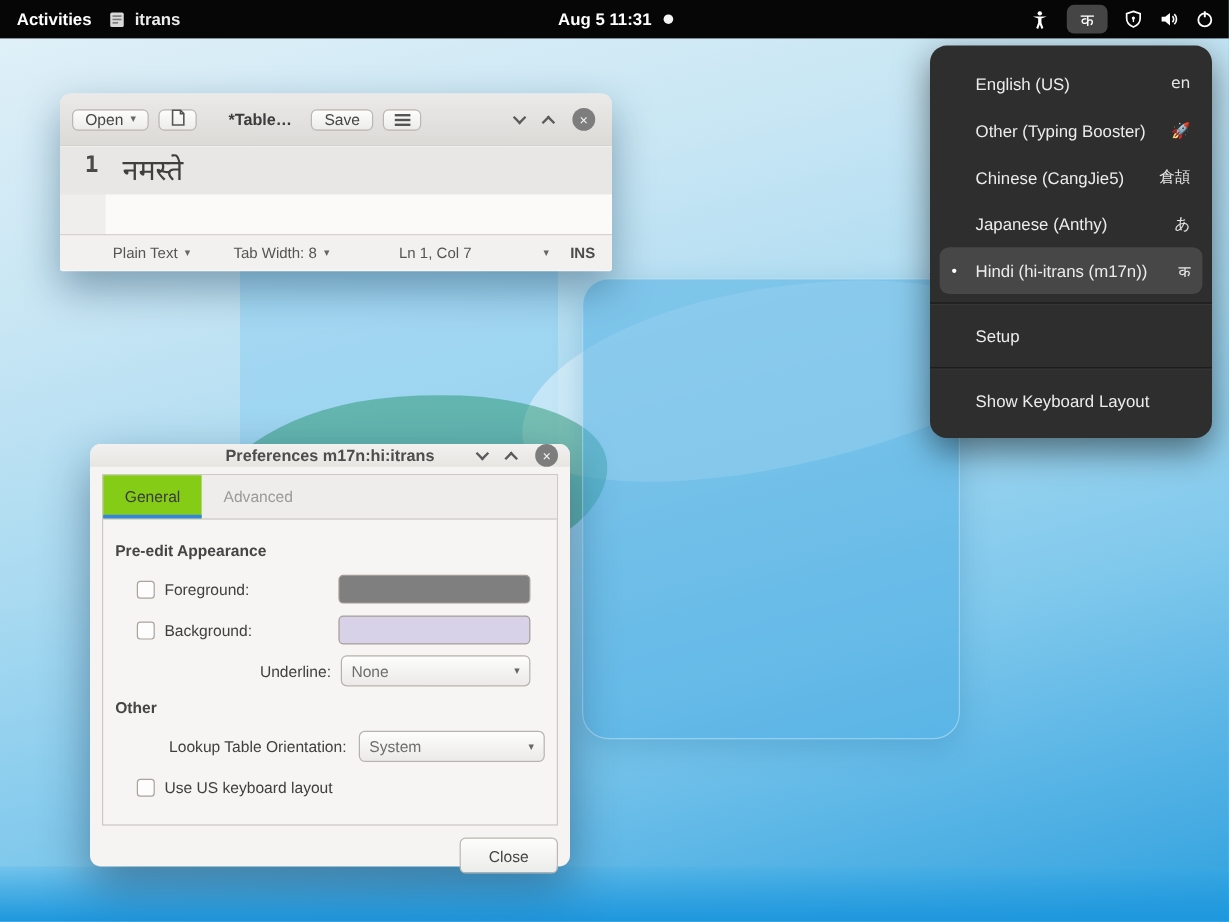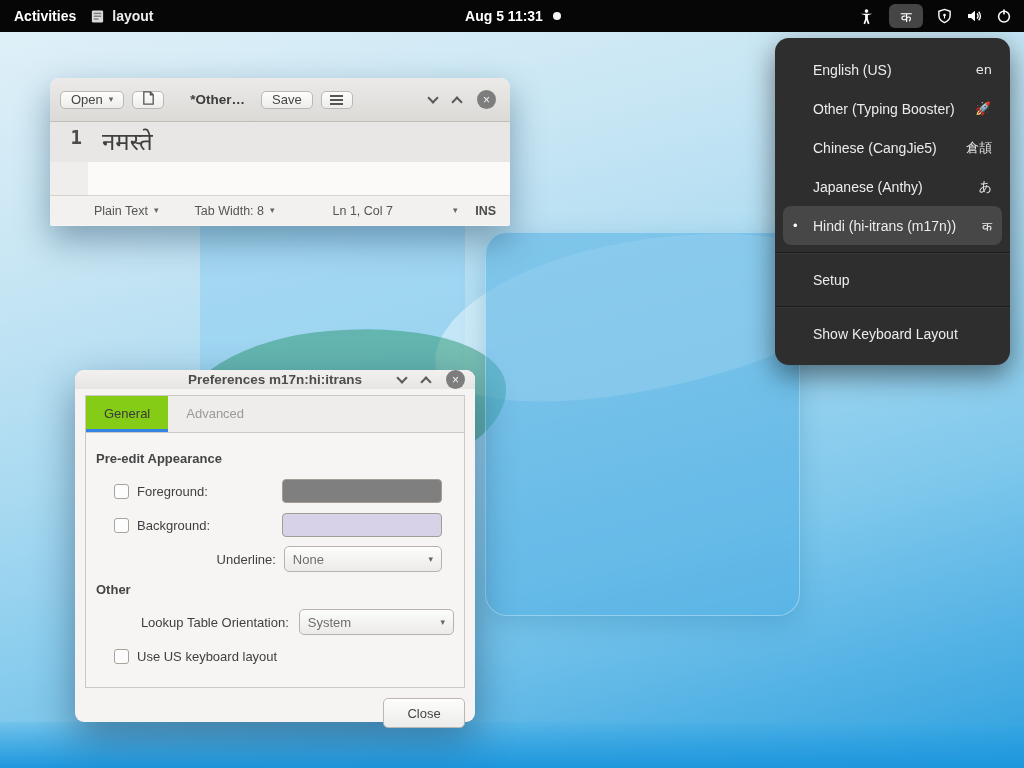--- a/index.html
+++ b/index.html
@@ -140,21 +140,21 @@
     <span class="tb-activities">Activities</span>
     <span class="tb-app">
       <span class="tb-icon">
         <svg width="15" height="15" viewBox="0 0 16 16">
             <rect x="2" y="1.5" width="12" height="13" rx="1.5" fill="#d9d9d9"></rect>
             <rect x="4" y="4" width="8" height="1.4" fill="#777"></rect>
             <rect x="4" y="7" width="8" height="1.4" fill="#777"></rect>
             <rect x="4" y="10" width="5" height="1.4" fill="#777"></rect>
           </svg>
       </span>
-      <span>layout</span>
+      <span>itrans</span>
     </span>
   </div>
   <div class="tb-center">
     <span>Aug 5 11:31</span>
     <span class="rec-dot"></span>
   </div>
   <div class="tb-right">
     <span class="tb-icon">
       <svg width="17" height="17" viewBox="0 0 16 16">
           <circle cx="8" cy="2.9" r="1.7" fill="#fff"></circle>
@@ -232,21 +232,21 @@
       <span class="tri">▾</span>
     </div>
     <div class="gtk-btn icon-only">
       <span>
         <svg width="15" height="16" viewBox="0 0 16 16">
             <path d="M3 1.5 h7 l3 3 V14.5 H3 Z" fill="none" stroke="#555" stroke-width="1.4"></path>
             <path d="M10 1.5 v3 h3" fill="none" stroke="#555" stroke-width="1.4"></path>
           </svg>
       </span>
     </div>
-    <span class="gedit-title">*Other…</span>
+    <span class="gedit-title">*Table…</span>
     <div class="gtk-btn">
       <span>Save</span>
     </div>
     <div class="gtk-btn icon-only">
       <span class="hamburger"></span>
     </div>
     <div class="winctl">
       <span class="chev down"></span>
       <span class="chev up"></span>
       <span class="close-circle">

